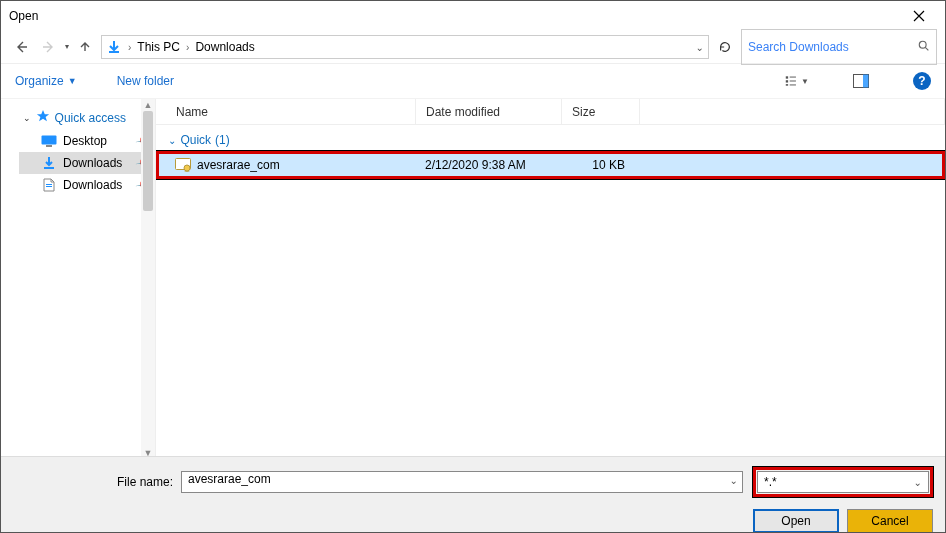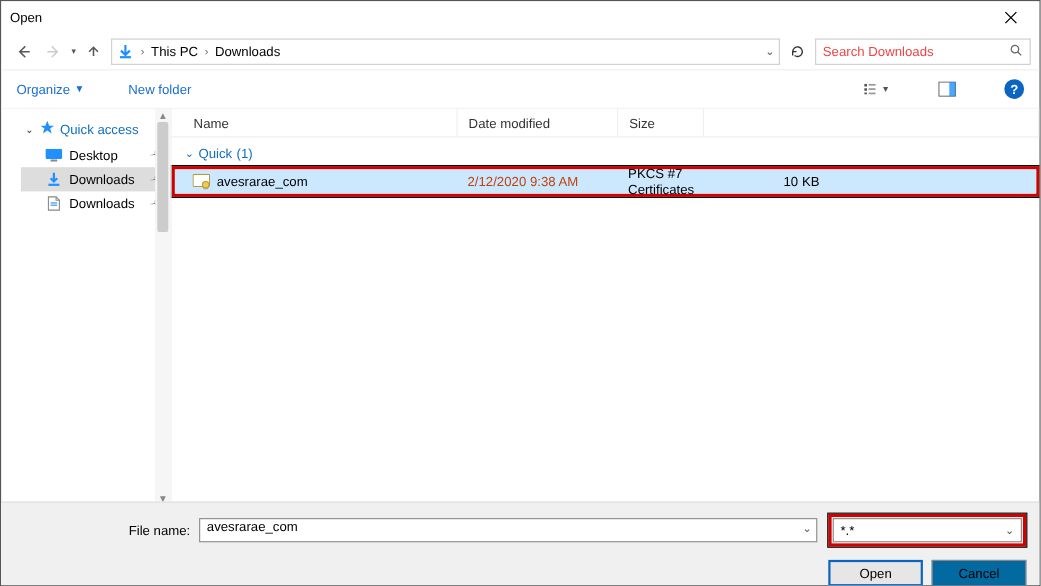--- a/index.html
+++ b/index.html
@@ -64,25 +64,25 @@
   .crumb-end {
     margin-left:auto; display:flex; align-items:center; gap:6px;
     color:#555; font-size:10px;
   }
   .refresh {
     width:24px;height:24px;
     display:flex;align-items:center;justify-content:center;
     color:#333;
   }
   .searchbox {
-    width: 196px; height:24px;
+    width: 196px; height:36px;
     border:1px solid #ccc;
     display:flex; align-items:center;
     padding: 0 6px;
-    color:#ef4444;
+    color:#3b82f6;
     justify-content: space-between;
   }
   .searchbox .mag { color:#666;}
   
   .toolbar {
     height: 36px;
     border-top: 1px solid #eee;
     border-bottom: 1px solid #f2f2f2;
     display:flex;
     align-items:center;
@@ -182,21 +182,21 @@
     outline: 1px solid #000;
   }
   .filerow {
     height: 22px;
     background:#cce8ff;
     display:flex; align-items:center;
     font-size:12px;
   }
   .filerow > div { padding: 0 10px;}
   .fr-name { flex:0 0 256px; padding-left:16px!important; display:flex; align-items:center; gap:6px;}
-  .fr-date { flex:0 0 146px; color:#c2410c;}
+  .fr-date { flex:0 0 146px; color:#000000;}
   .fr-type { flex:0 0 120px;}
   .fr-size { flex:0 0 74px; text-align:right;}
   
   .bottom {
     position:absolute;
     left:0; right:0; bottom:0;
     height: 76px;
     background:#f0f0f0;
     border-top:1px solid #ddd;
     padding: 10px 12px 10px 12px;
@@ -222,21 +222,21 @@
     width: 172px; height:22px;
     border:1px solid #888; background:#fff;
     display:flex;align-items:center;justify-content:space-between;
     padding:0 6px;
   }
   .filter .drop { font-size:10px; color:#555;}
   .btnrow { display:flex; justify-content:flex-end; gap:8px; margin-top:12px;}
   .btn {
     width: 86px; height:24px;
     border:1px solid #888;
-    background:#0369a1;
+    background:#eab308;
     display:flex;align-items:center;justify-content:center;
   }
   .btn.primary {
     border:2px solid #0a64c2;
     background:#e6e6e6;
   }
 </style>
 </head>
 <body>
 
@@ -403,21 +403,20 @@
           <span class="ico">
             <svg width="16" height="14" viewBox="0 0 16 14">
                 <rect x="0.5" y="0.5" width="15" height="11" rx="1" fill="#fff" stroke="#b89a3a"></rect>
                 <circle cx="12" cy="10" r="3" fill="#f2c94c" stroke="#b89a3a"></circle>
                 <path d="M10 13 L11 15 L12 13 L13 15 L14 13" stroke="#b89a3a" fill="none" stroke-width="0.8"></path>
               </svg>
           </span>
           <span>avesrarae_com</span>
         </div>
         <div class="fr-date">2/12/2020 9:38 AM</div>
-        <div class="fr-type">PKCS #7 Certificates</div>
         <div class="fr-size">10 KB</div>
       </div>
     </div>
   </div>
 </div>
 
 <div class="bottom">
   <div class="fn-row">
     <div class="fn-label">File name:</div>
     <div class="fn-input">

